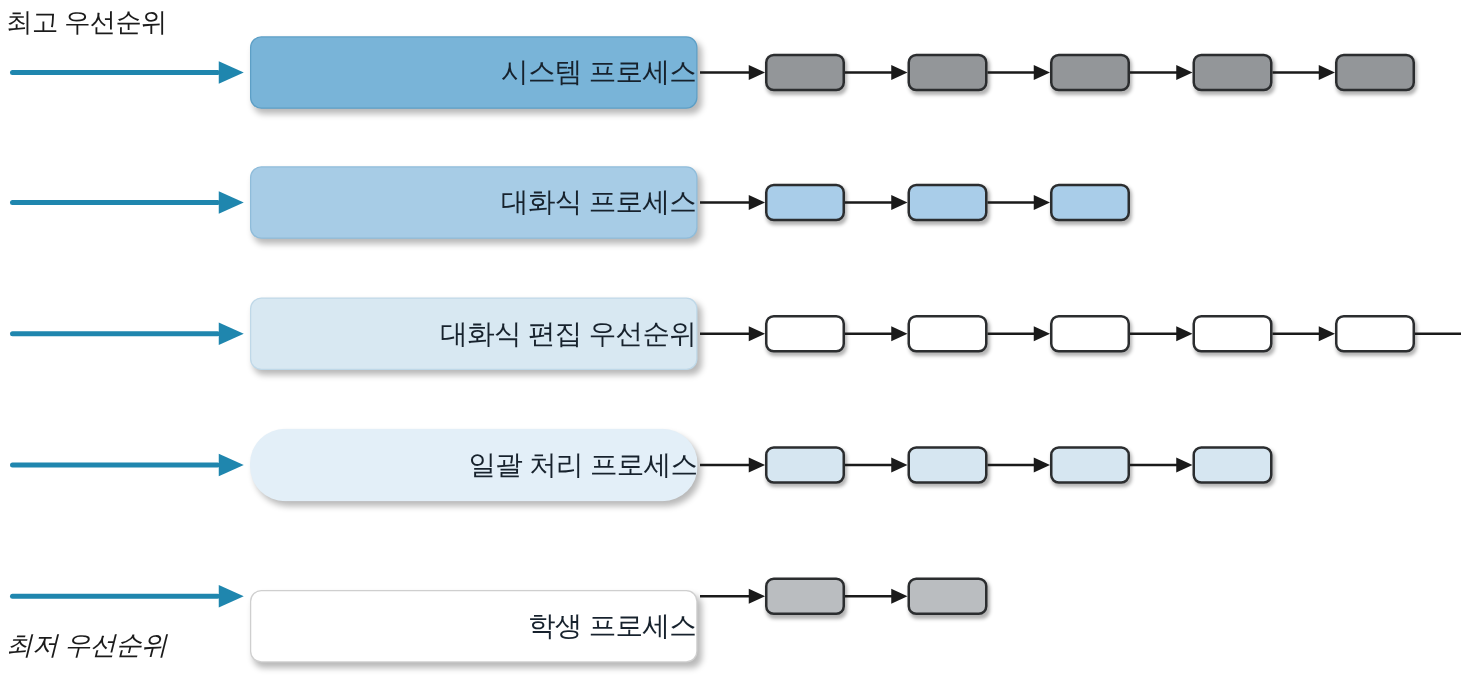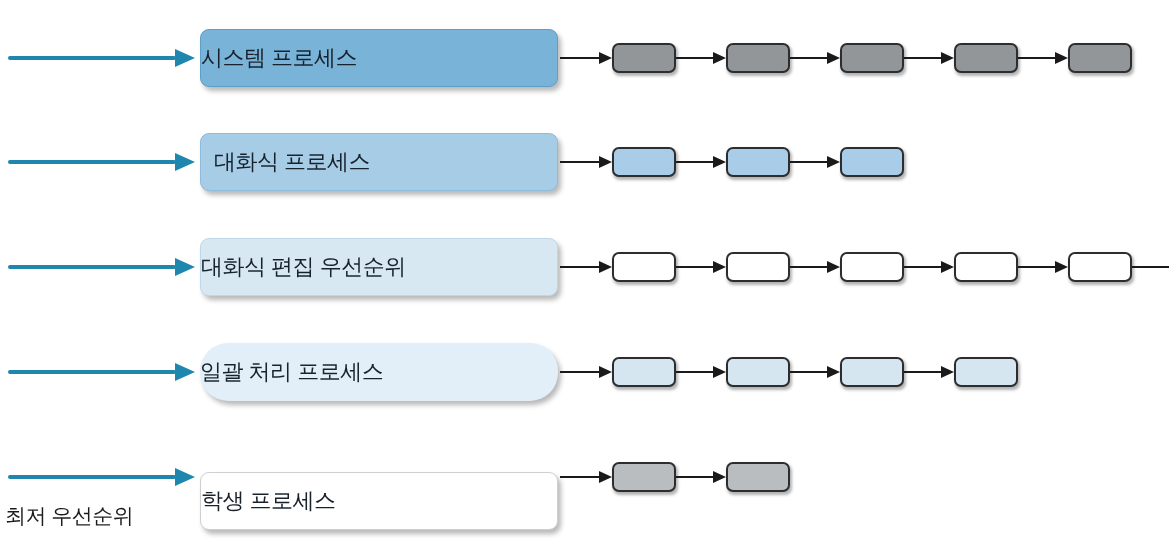--- a/index.html
+++ b/index.html
@@ -16,21 +16,21 @@
   }
   .corner-label {
     position: absolute;
     left: 5px;
     font-size: 21px;
     color: #1b1b1b;
     letter-spacing: -0.5px;
     white-space: nowrap;
   }
   .corner-label.top { top: 4px; }
-  .corner-label.bottom { top: 502px; }
+  .corner-label.bottom { top: 502px; font-style: italic; }
 
   
   .entry-arrow {
     position: absolute;
     left: 8px;
     width: 168px;
     height: 4px;
     background: var(--entry-blue);
     border-radius: 2px;
   }
@@ -47,21 +47,21 @@
 
   
   .queue-box {
     position: absolute;
     left: 200px;
     width: 358px;
     height: 58px;
     border-radius: 9px;
     display: flex;
     align-items: center;
-    justify-content: flex-start;
+    justify-content: flex-end;
     font-size: 22px;
     color: #17222d;
     letter-spacing: -0.5px;
     box-shadow: 3px 4px 5px rgba(0,0,0,0.28);
     box-sizing: border-box;
   }
 
   
   .chain {
     position: absolute;
@@ -97,20 +97,21 @@
     border: 2px solid #2b2d2f;
     border-radius: 7px;
     box-sizing: border-box;
     box-shadow: 1.5px 2.5px 3px rgba(0,0,0,0.3);
   }
 </style>
 </head>
 <body>
 
 <div class="diagram">
+  <div class="corner-label top">최고 우선순위</div>
   <div class="corner-label bottom">최저 우선순위</div>
   <div id="rows">
       <div class="entry-arrow" style="top: 56px;"></div>
       <div class="queue-box" style="top: 29px; background: linear-gradient(rgb(121, 180, 216) 0%, rgb(121, 180, 216) 100%) rgb(121, 180, 216); border: 1px solid rgb(93, 159, 198);">
         <span>시스템 프로세스</span>
       </div>
       <div class="chain" style="top: 41px;">
         <div class="qarrow first"></div>
         <div class="item-box" style="background: rgb(147, 150, 153);"></div>
         <div class="qarrow"></div>

